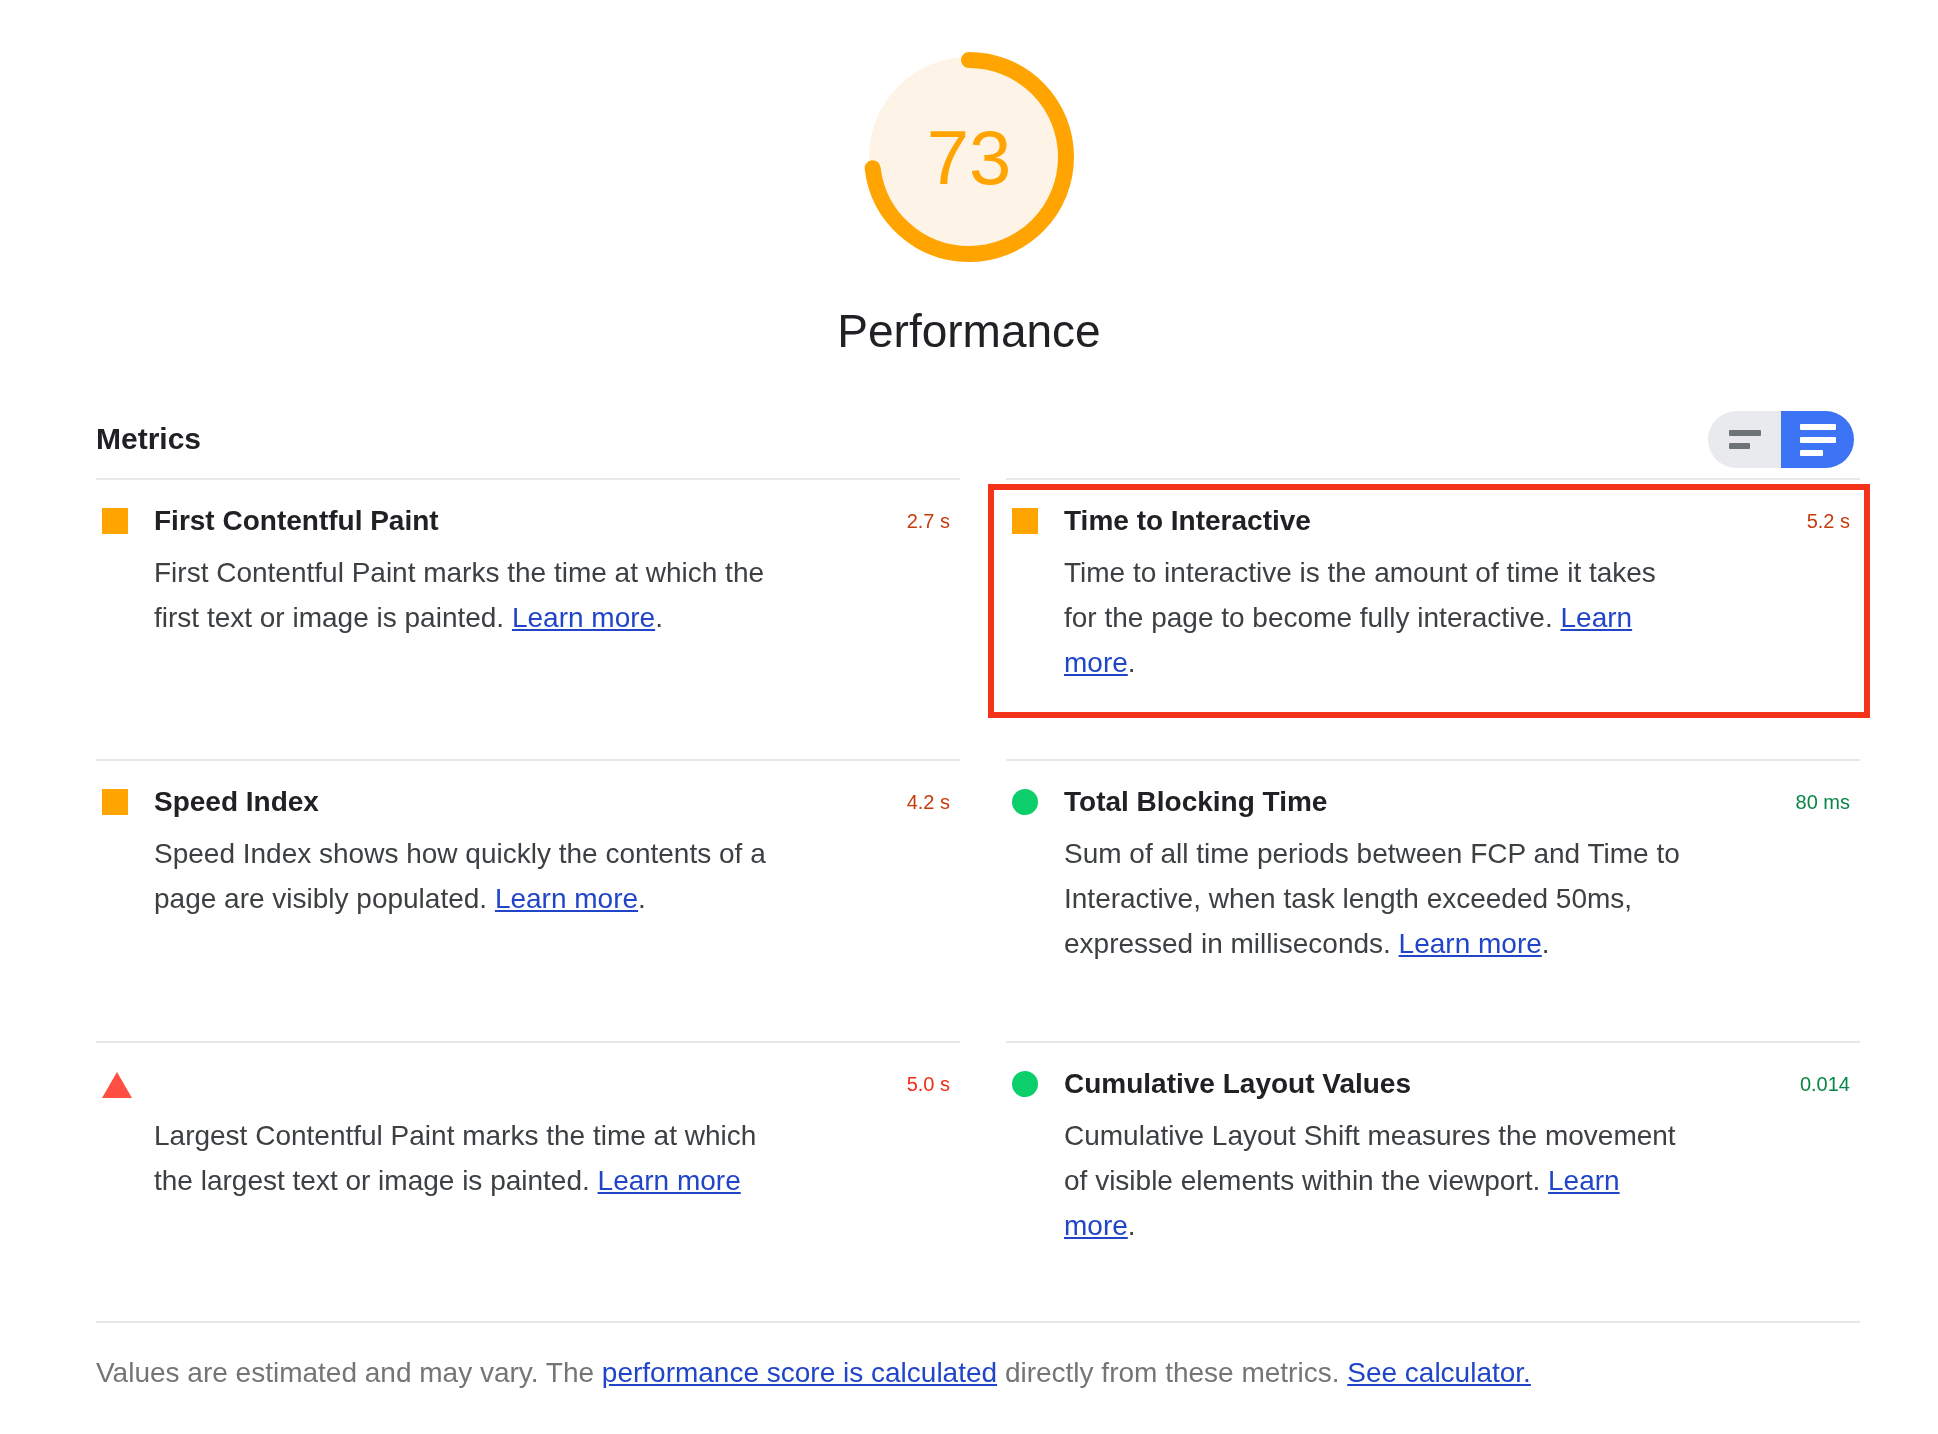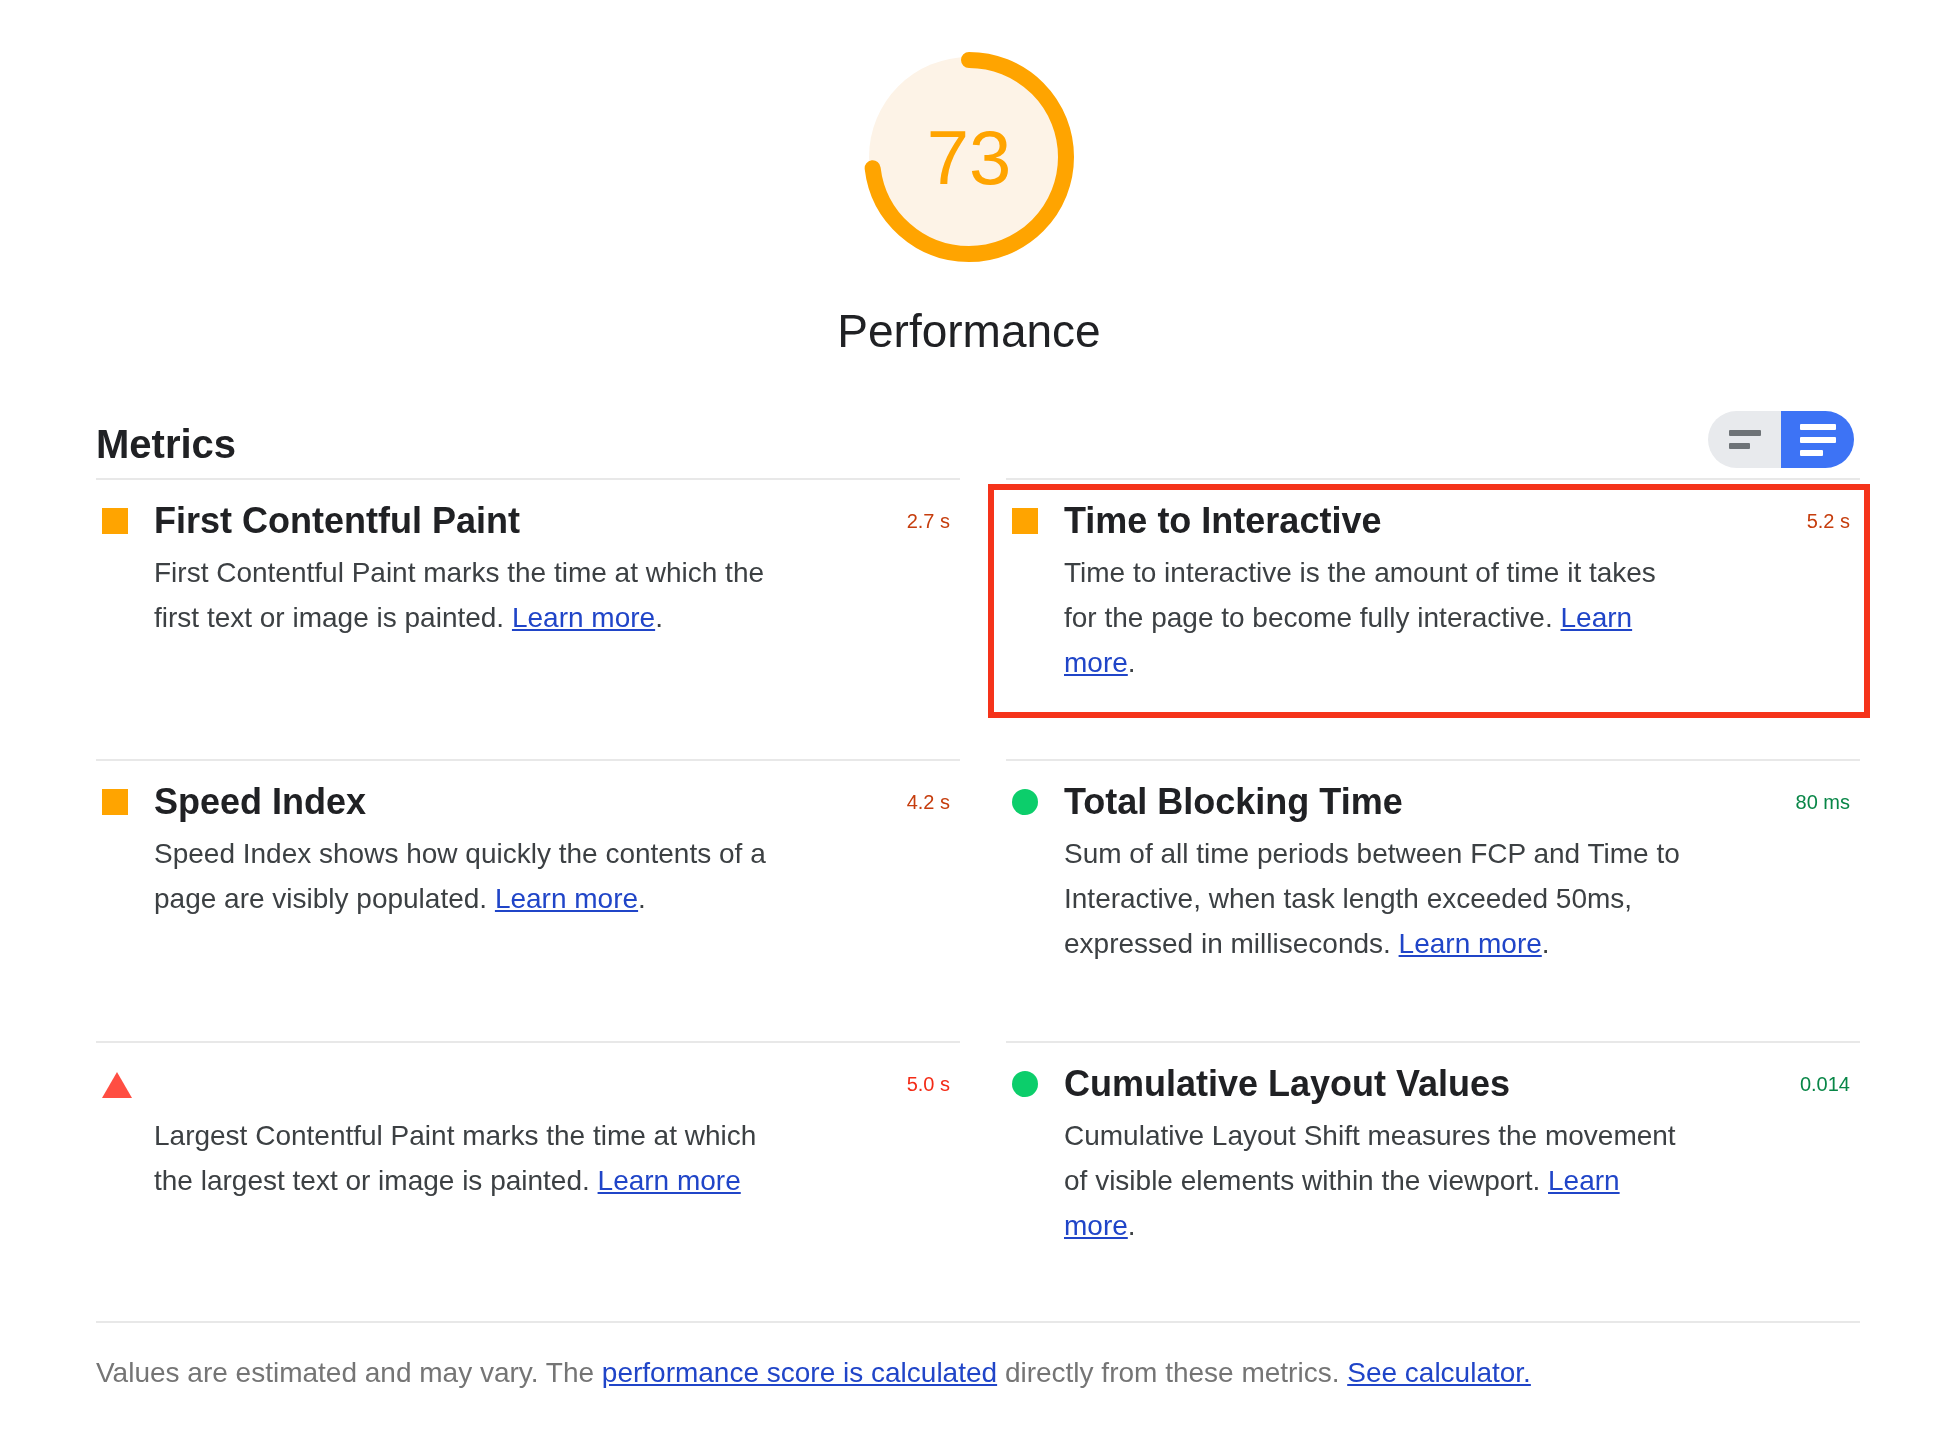--- a/index.html
+++ b/index.html
@@ -22,21 +22,21 @@
     font-size:76px;color:#FFA400;letter-spacing:0;
   }
   .cat-title{
     position:absolute;top:304px;left:0;width:100%;
     text-align:center;font-size:46px;line-height:54px;color:#202124;font-weight:400;
   }
 
   
   .metrics-heading{
     position:absolute;top:422px;left:96px;
-    font-size:40px;font-weight:700;color:#202124;
+    font-size:30px;font-weight:700;color:#202124;
   }
   .toggle{
     position:absolute;top:411px;left:1708px;width:146px;height:57px;
     border-radius:29px;overflow:hidden;display:flex;
   }
   .toggle-seg{
     width:73px;height:57px;border:none;margin:0;padding:0;cursor:pointer;
     display:flex;align-items:center;justify-content:center;
   }
   .toggle-seg.collapsed{background:#E8EAED;}
@@ -63,21 +63,21 @@
   }
   .metric-head{display:flex;align-items:flex-start;line-height:38px;}
   .icon{flex:none;margin-left:6px;margin-right:26px;}
   .icon.square{width:26px;height:26px;margin-top:6px;background:#FFA400;}
   .icon.circle{width:26px;height:26px;margin-top:6px;background:#0CCE6B;border-radius:50%;}
   .icon.triangle{
     width:0;height:0;margin-top:7px;
     border-left:15px solid transparent;border-right:15px solid transparent;
     border-bottom:26px solid #FF4E42;
   }
-  .metric-title{font-size:36px;font-weight:700;color:#202124;}
+  .metric-title{font-size:28px;font-weight:700;color:#202124;}
   .metric-value{margin-left:auto;padding-right:10px;font-size:20px;font-weight:400;}
   .rating-average .metric-value{color:#C63D0D;}
   .rating-pass .metric-value{color:#088647;}
   .rating-fail .metric-value{color:#F32B16;}
   .metric-desc{
     margin:10px 0 0 58px;max-width:620px;
     font-size:28px;line-height:45px;color:#3C4043;
   }
   .learn-more{color:#2045C8;}
   .highlight-box{

